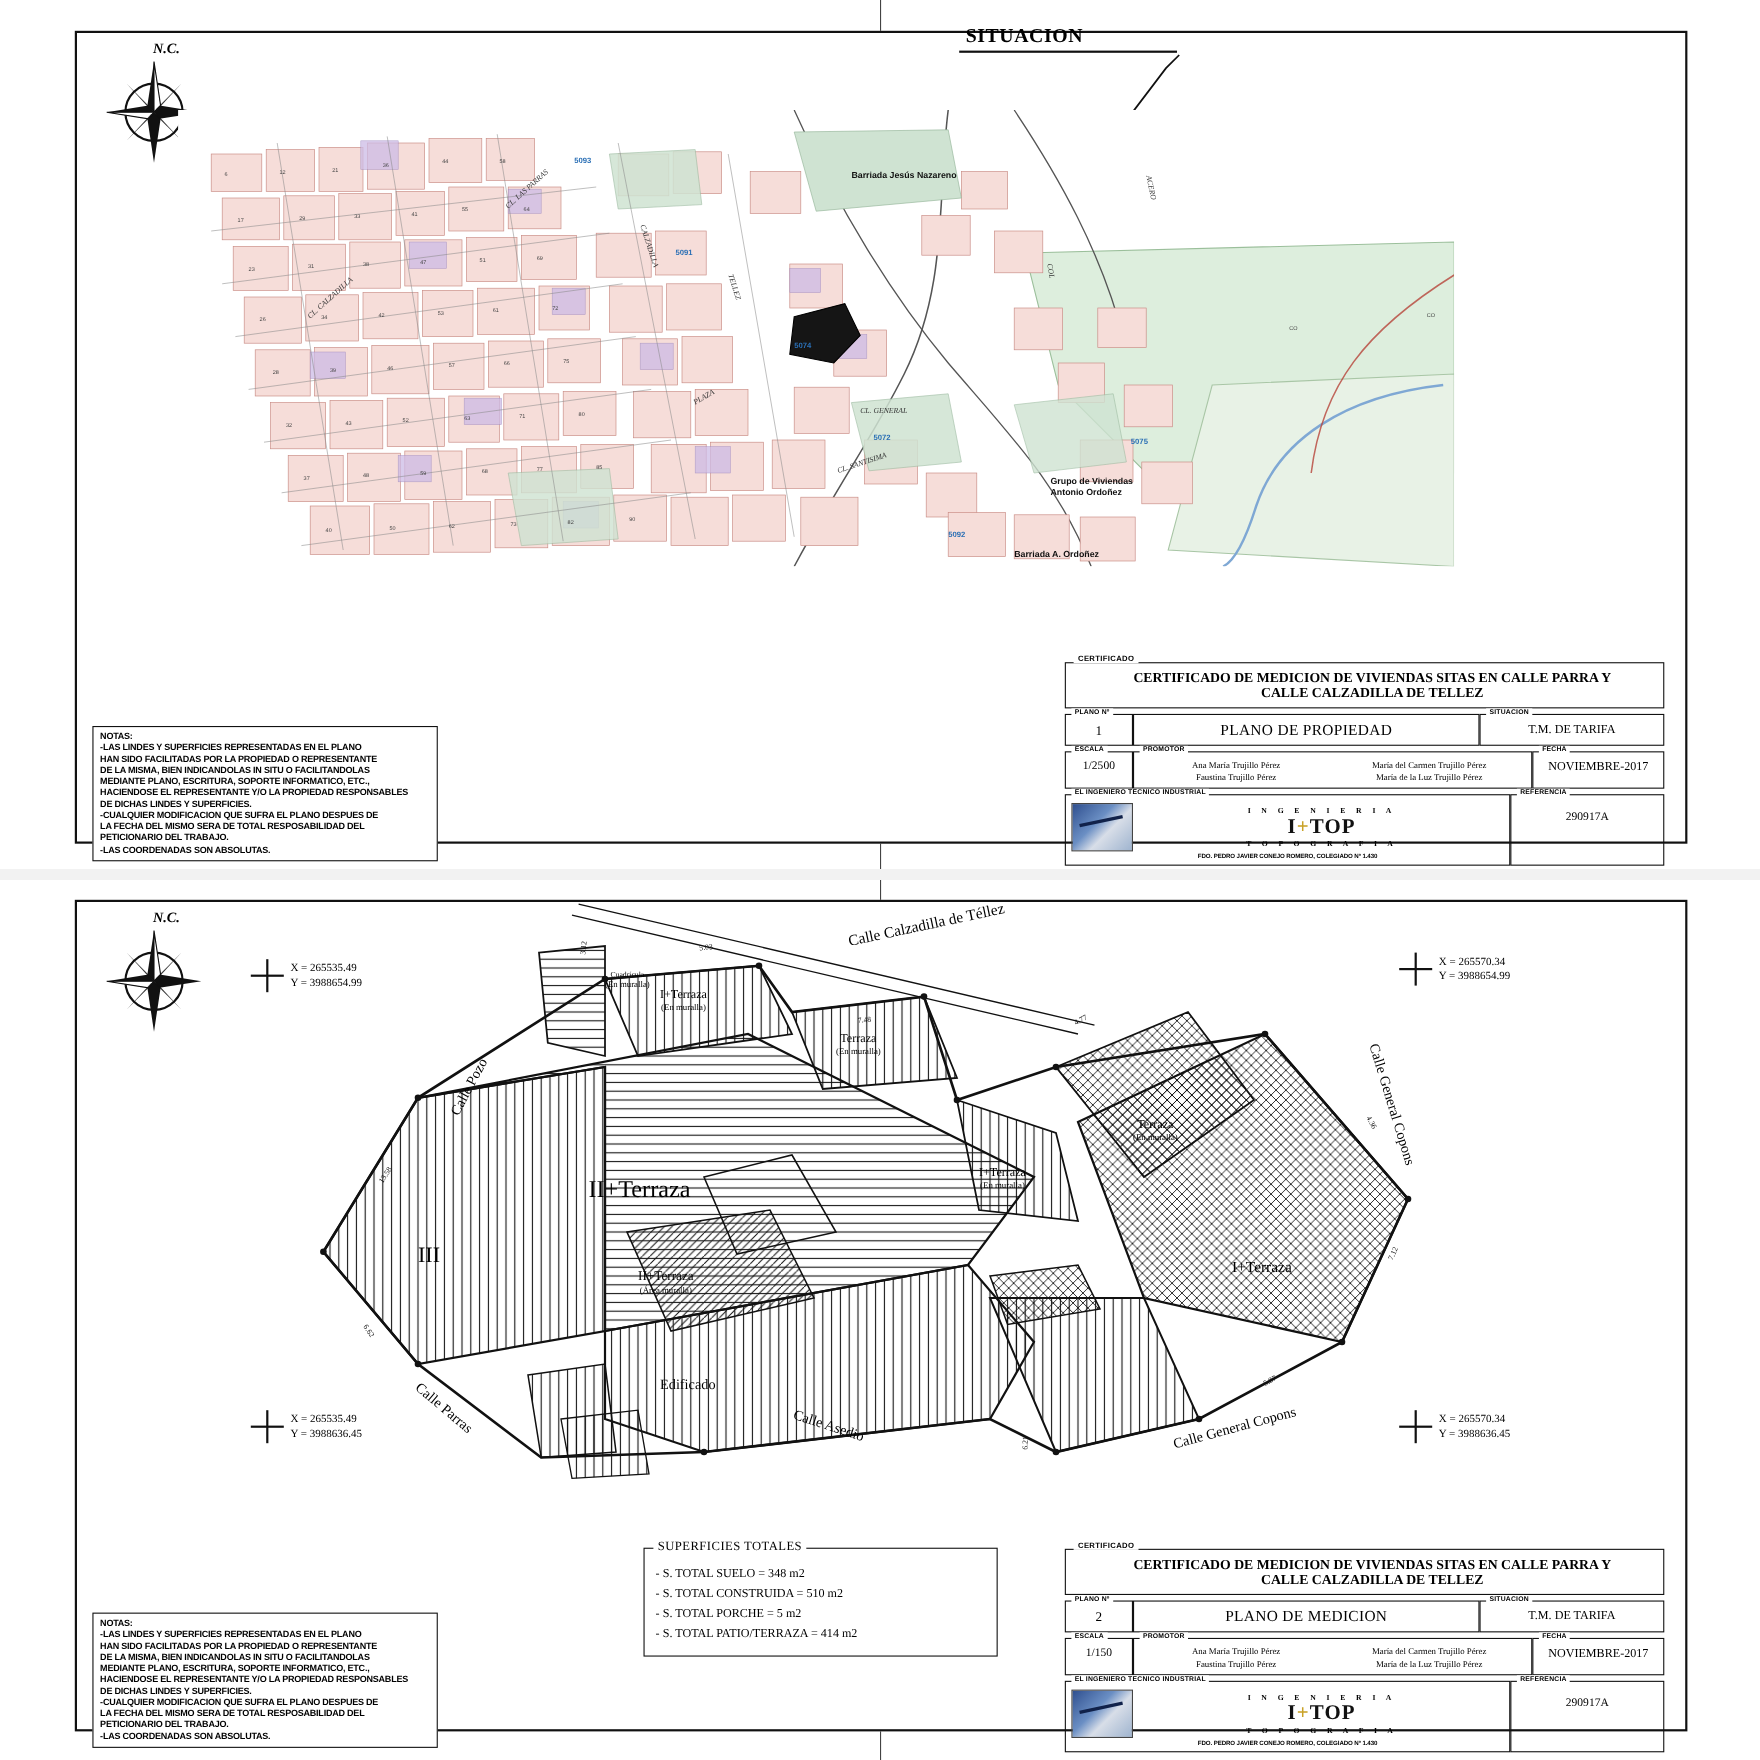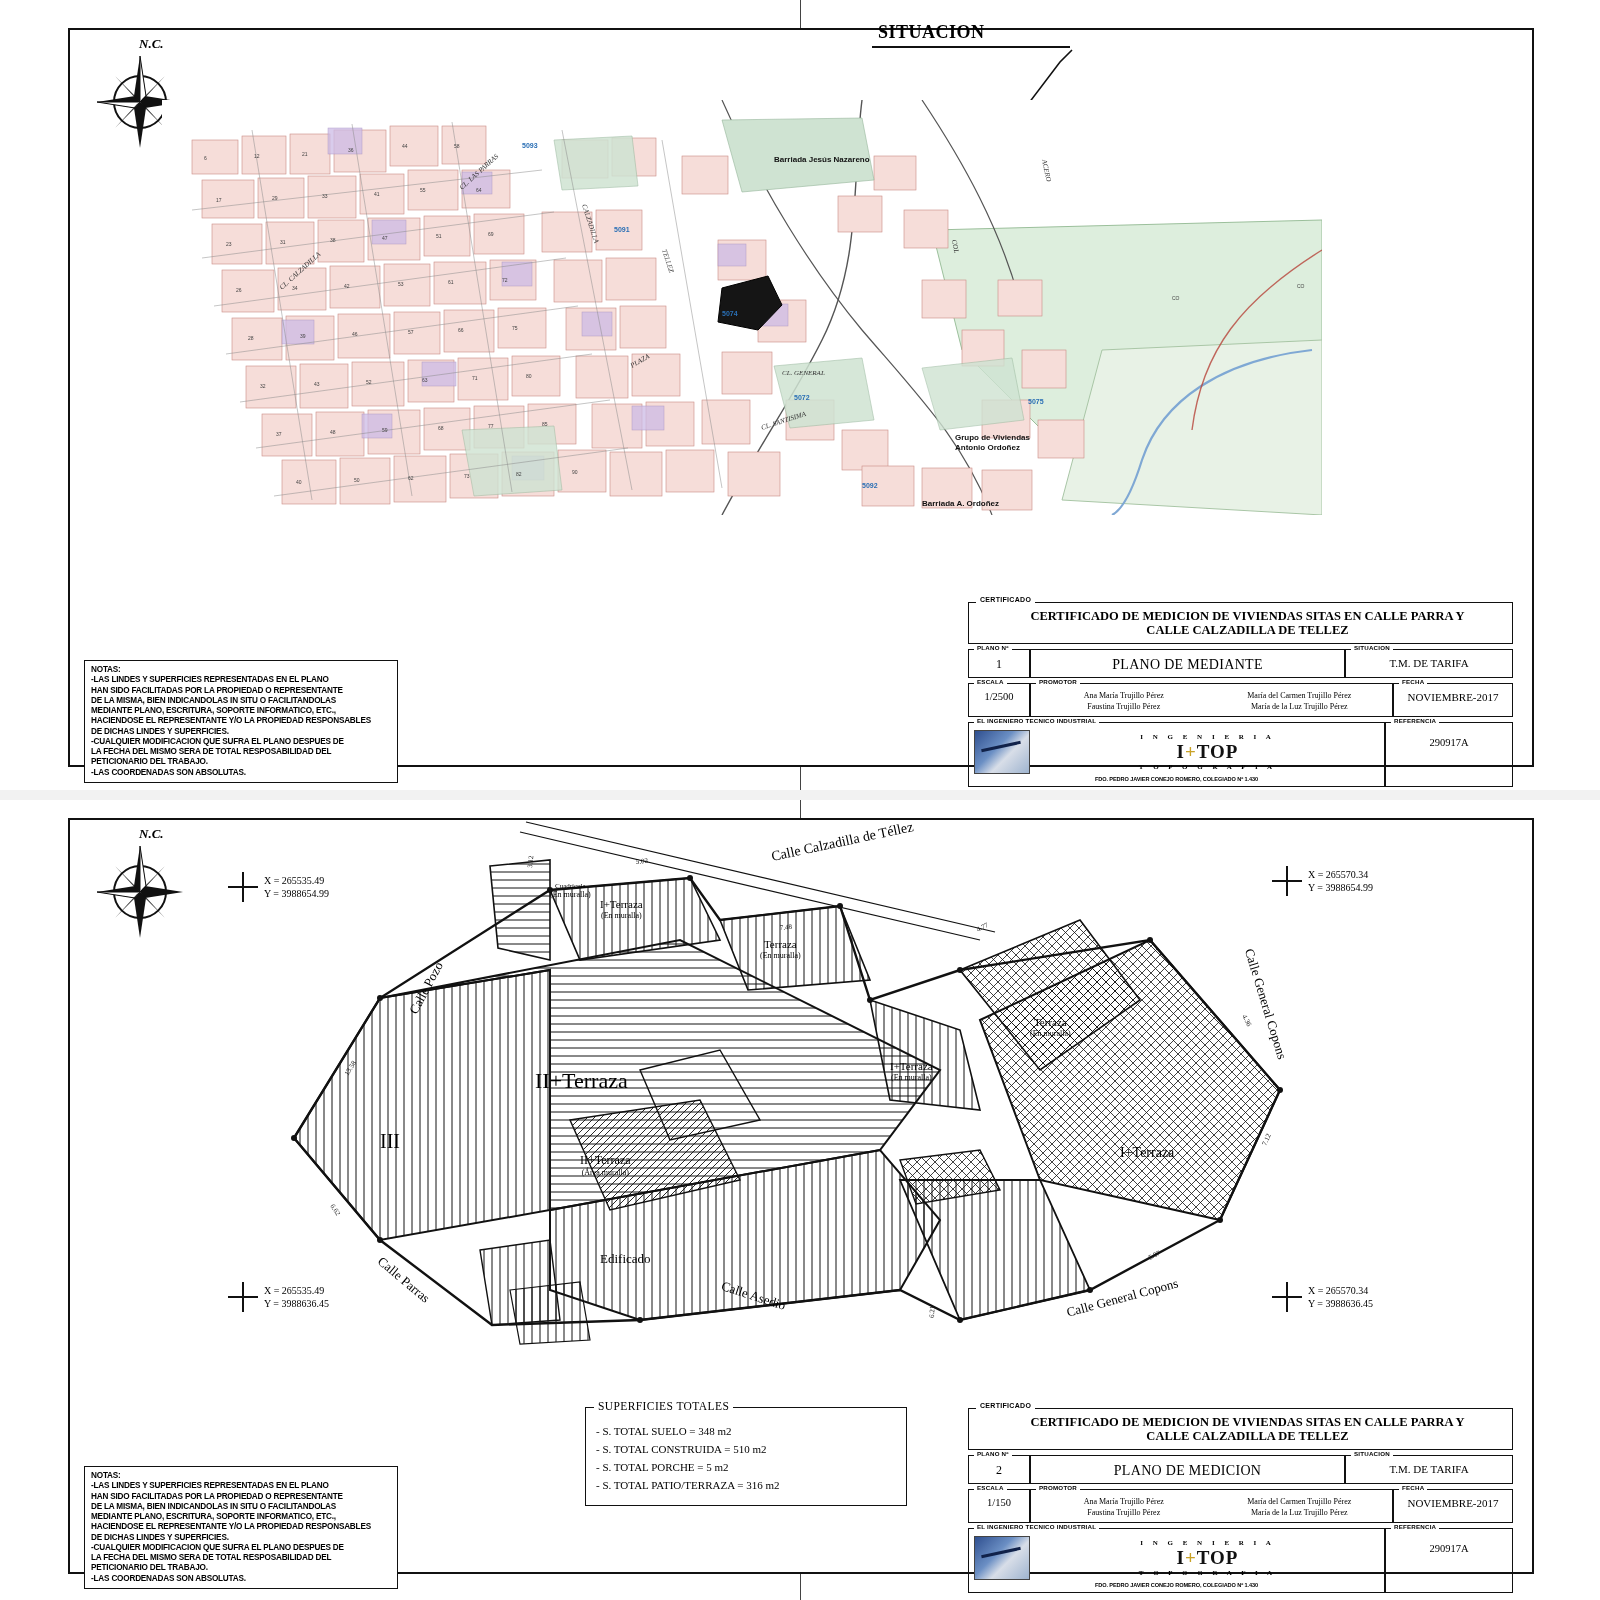--- a/index.html
+++ b/index.html
@@ -89,21 +89,21 @@
   .c-sit{width:168px;}
   .c-sit .val{font-size:11px;}
   .c-escala{width:62px;}
   .c-escala .val{font-size:10.5px;}
   .c-prom{flex:1;}
   .c-prom .names{display:flex;font-size:8px;font-family:"Liberation Serif",serif;}
   .c-prom .names>div{flex:1;text-align:center;line-height:1.35;}
   .c-fecha{width:120px;}
   .c-fecha .val{font-size:11px;}
   .c-ing{flex:1;display:flex;align-items:center;}
-  .c-ref{width:128px;}
+  .c-ref{width:140px;}
   .c-ref .val{font-size:10.5px;padding-top:7px;}
   .logo-img{
     width:54px;height:42px;border:1px solid #444;flex:0 0 auto;
     background:
       linear-gradient(135deg,#2f4f8f 0%,#6b8fc4 40%,#d8dee8 60%,#9fb4cf 100%);
     position:relative;overflow:hidden;
   }
   .logo-img:after{
     content:"";position:absolute;left:6px;top:14px;width:40px;height:3px;
     background:#11224a;transform:rotate(-12deg);
@@ -429,21 +429,21 @@
         <div>CALLE CALZADILLA DE TELLEZ</div>
       </div>
     </div>
 
     <div class="cart-row">
       <div class="cell c-plano">
         <span class="cl">PLANO Nº</span>
         <div class="val">1</div>
       </div>
       <div class="cell c-name">
-        <div class="val">PLANO DE MEDIANTE</div>
+        <div class="val">PLANO DE PROPIEDAD</div>
       </div>
       <div class="cell c-sit">
         <span class="cl">SITUACION</span>
         <div class="val">T.M. DE TARIFA</div>
       </div>
     </div>
 
     <div class="cart-row">
       <div class="cell c-escala">
         <span class="cl">ESCALA</span>
@@ -661,21 +661,21 @@
       <div>Y = 3988636.45</div>
     </div>
   </div>
 
   <div id="surfaces">
     <span class="sl">SUPERFICIES TOTALES</span>
     <ul>
       <li>- S. TOTAL SUELO = 348 m2</li>
       <li>- S. TOTAL CONSTRUIDA = 510 m2</li>
       <li>- S. TOTAL PORCHE = 5 m2</li>
-      <li>- S. TOTAL PATIO/TERRAZA = 316 m2</li>
+      <li>- S. TOTAL PATIO/TERRAZA = 414 m2</li>
     </ul>
   </div>
 
   <div class="notes" style="left:84px;top:666px;width:300px;">
     <p class="ttl">NOTAS:</p>
     <p>-LAS LINDES Y SUPERFICIES REPRESENTADAS EN EL PLANO</p>
     <p>HAN SIDO FACILITADAS POR LA PROPIEDAD O REPRESENTANTE</p>
     <p>DE LA MISMA, BIEN INDICANDOLAS IN SITU O FACILITANDOLAS</p>
     <p>MEDIANTE PLANO, ESCRITURA, SOPORTE INFORMATICO, ETC.,</p>
     <p>HACIENDOSE EL REPRESENTANTE Y/O LA PROPIEDAD RESPONSABLES</p>

